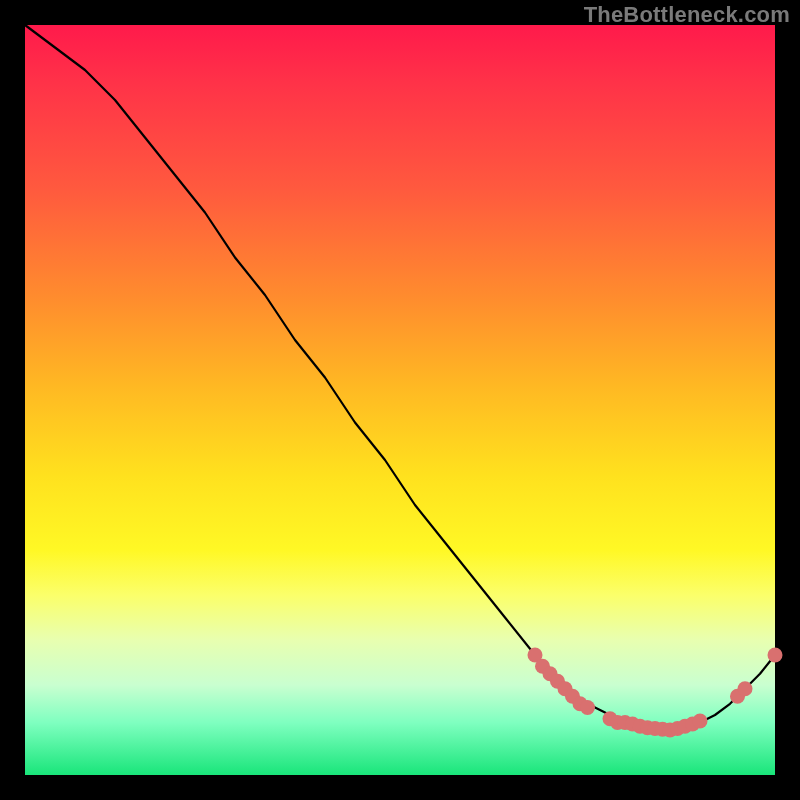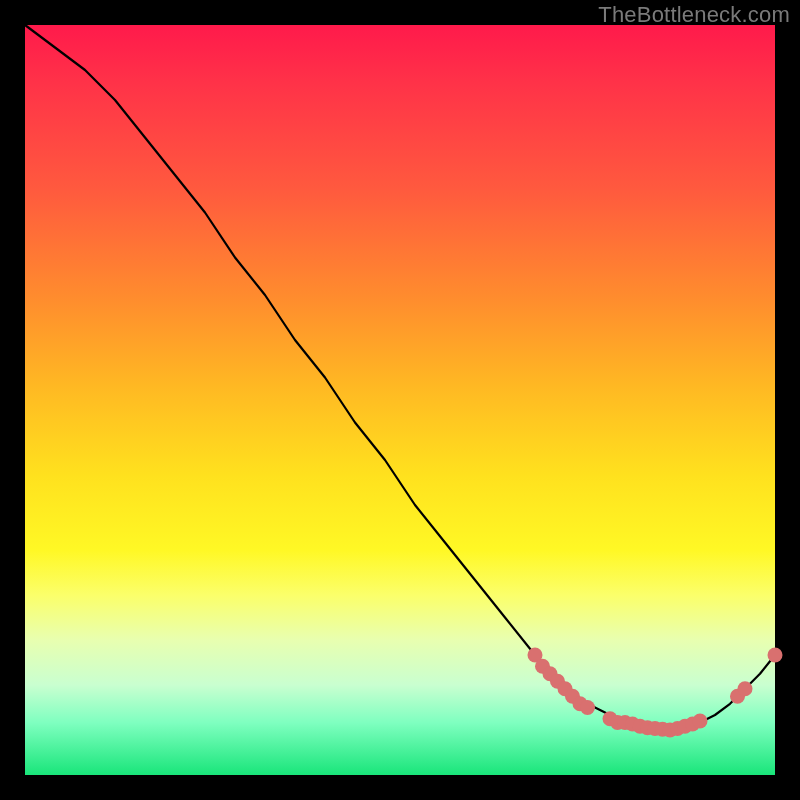--- a/index.html
+++ b/index.html
@@ -47,21 +47,21 @@
     width: 750px;
     height: 750px;
     overflow: visible;
   }
   .watermark {
     position: absolute;
     top: 2px;
     right: 10px;
     color: #7a7a7a;
     font-size: 22px;
-    font-weight: 400;
+    font-weight: 700;
     letter-spacing: 0.2px;
     user-select: none;
   }
 </style>
 </head>
 <body>
 
 <div class="stage">
   <div class="plot">
     <svg viewBox="0 0 750 750">

